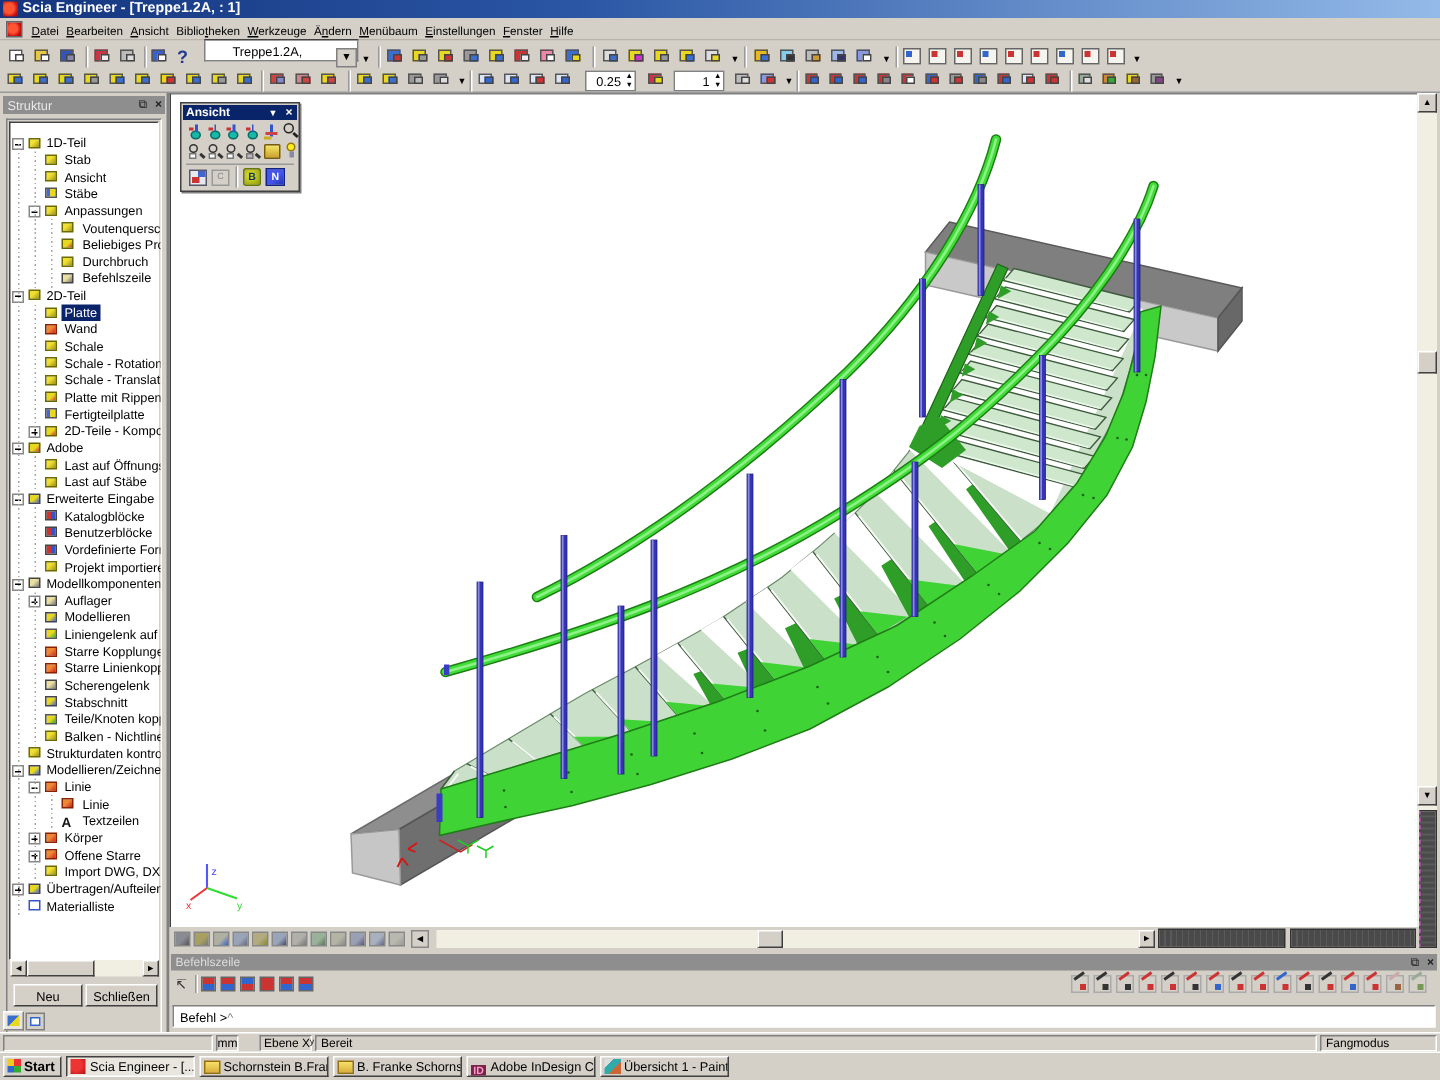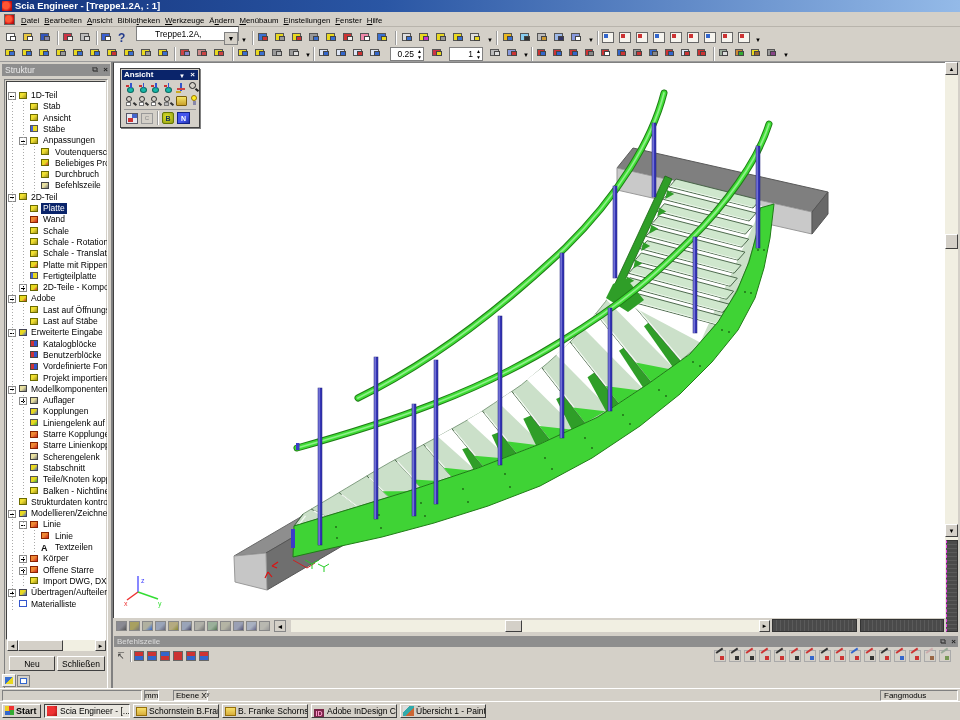--- a/index.html
+++ b/index.html
@@ -406,21 +406,21 @@
     </div>
     <div style="position:absolute;left:19px;top:385.3px;width:8px;height:7px;background:linear-gradient(135deg,#e8e0a0 45%,#777);border:1px solid #444;"></div>
     <div style="position:absolute;left:31px;top:383.8px;height:11px;color:#000;font-size:8.5px;line-height:11px;white-space:nowrap">Modellkomponenten</div>
 <div style="position:absolute;left:19px;top:397.1px;width:8px;height:8px;background:#fff;border:1px solid #888">
       <div style="position:absolute;left:1px;top:2.5px;width:4px;height:1px;background:#000"></div>
       <div style="position:absolute;left:2.5px;top:1px;width:1px;height:4px;background:#000"></div>
     </div>
     <div style="position:absolute;left:30px;top:396.6px;width:8px;height:7px;background:linear-gradient(135deg,#e8e0a0 45%,#777);border:1px solid #444;"></div>
     <div style="position:absolute;left:43px;top:395.1px;height:11px;color:#000;font-size:8.5px;line-height:11px;white-space:nowrap">Auflager</div>
 <div style="position:absolute;left:30px;top:407.9px;width:8px;height:7px;background:linear-gradient(135deg,#e8d820 50%,#4466cc);border:1px solid #445;"></div>
-    <div style="position:absolute;left:43px;top:406.4px;height:11px;color:#000;font-size:8.5px;line-height:11px;white-space:nowrap">Kopplungen</div>
+    <div style="position:absolute;left:43px;top:406.4px;height:11px;color:#000;font-size:8.5px;line-height:11px;white-space:nowrap">Modellieren</div>
 <div style="position:absolute;left:30px;top:419.2px;width:8px;height:7px;background:linear-gradient(135deg,#e8d820 50%,#33aa33);border:1px solid #555;"></div>
     <div style="position:absolute;left:43px;top:417.7px;height:11px;color:#000;font-size:8.5px;line-height:11px;white-space:nowrap">Liniengelenk auf 2D-</div>
 <div style="position:absolute;left:30px;top:430.5px;width:8px;height:7px;background:linear-gradient(135deg,#ee8833 45%,#cc2222);border:1px solid #882200;"></div>
     <div style="position:absolute;left:43px;top:429.0px;height:11px;color:#000;font-size:8.5px;line-height:11px;white-space:nowrap">Starre Kopplungen</div>
 <div style="position:absolute;left:30px;top:441.8px;width:8px;height:7px;background:linear-gradient(135deg,#ee8833 45%,#cc2222);border:1px solid #882200;"></div>
     <div style="position:absolute;left:43px;top:440.3px;height:11px;color:#000;font-size:8.5px;line-height:11px;white-space:nowrap">Starre Linienkopplun</div>
 <div style="position:absolute;left:30px;top:453.1px;width:8px;height:7px;background:linear-gradient(135deg,#e8e0a0 45%,#777);border:1px solid #444;"></div>
     <div style="position:absolute;left:43px;top:451.6px;height:11px;color:#000;font-size:8.5px;line-height:11px;white-space:nowrap">Scherengelenk</div>
 <div style="position:absolute;left:30px;top:464.4px;width:8px;height:7px;background:linear-gradient(135deg,#e8d820 50%,#4466cc);border:1px solid #445;"></div>
     <div style="position:absolute;left:43px;top:462.9px;height:11px;color:#000;font-size:8.5px;line-height:11px;white-space:nowrap">Stabschnitt</div>
@@ -827,26 +827,28 @@
         <div style="position:absolute;left:210px;top:1px;width:12px;height:12px;border:1px solid #aaa;background:#d4d0c8">
           <div style="position:absolute;left:1px;top:1px;width:8px;height:1.5px;background:#caa;transform:rotate(-35deg);transform-origin:left">​</div>
           <div style="position:absolute;right:1px;bottom:1px;width:4px;height:4px;background:#964"></div>
         </div>
         <div style="position:absolute;left:225px;top:1px;width:12px;height:12px;border:1px solid #aaa;background:#d4d0c8">
           <div style="position:absolute;left:1px;top:1px;width:8px;height:1.5px;background:#9a9;transform:rotate(-35deg);transform-origin:left">​</div>
           <div style="position:absolute;right:1px;bottom:1px;width:4px;height:4px;background:#795"></div>
         </div>
       </div>
   </div>
+  <div style="position:absolute;left:2px;top:36px;width:842px;height:15px;background:#fff;border:1px solid #808080;border-bottom-color:#fff;border-right-color:#fff;font-size:8.5px;line-height:14px;padding-left:4px;color:#000">Befehl &gt;<span style="color:#888">^</span></div>
 </div>
 
 <div style="position:absolute;left:0;top:688px;width:960px;height:13px;background:#d4d0c8;border-top:1px solid #fff">
   <div class="sunken" style="position:absolute;left:2px;top:1px;width:140px;height:11px"></div>
   <div class="sunken" style="position:absolute;left:144px;top:1px;width:15px;height:11px;font-size:8px;line-height:10px;text-align:left">mm</div>
   <div class="sunken" style="position:absolute;left:173px;top:1px;width:35px;height:11px;font-size:8px;line-height:10px;padding-left:2px;white-space:nowrap">Ebene Xʸ</div>
+  <div class="sunken" style="position:absolute;left:210px;top:1px;width:668px;height:11px;font-size:8px;line-height:10px;padding-left:3px">Bereit</div>
   <div class="sunken" style="position:absolute;left:880px;top:1px;width:78px;height:11px;font-size:8px;line-height:10px;padding-left:3px">Fangmodus</div>
 </div>
 
 <div style="position:absolute;left:0;top:701px;width:960px;height:19px;background:#d4d0c8;border-top:1px solid #fff">
 <div style="position:absolute;left:2px;top:2px;width:39px;height:14px;background:#d4d0c8;border:1px solid #fff;border-right-color:#404040;border-bottom-color:#404040;font-size:9px;font-weight:bold;line-height:13px"><span style="display:inline-block;width:9px;height:9px;margin:0 2px 0 2px;vertical-align:-1px;background:conic-gradient(#e33 0 25%,#3a3 0 50%,#36c 0 75%,#ec2 0)"></span>Start</div>
     <div style="position:absolute;left:44px;top:2px;width:86px;height:14px;background:#e8e6df;border:1px solid #404040;border-right-color:#fff;border-bottom-color:#fff;font-size:8.5px;line-height:13px;white-space:nowrap;overflow:hidden"><span style="display:inline-block;width:11px;height:10px;vertical-align:-2px;margin:0 2px 0 2px"><span style="display:inline-block;width:10px;height:10px;background:radial-gradient(circle at 35% 40%,#e33 45%,#a11)"></span></span>Scia Engineer - [...</div>
     <div style="position:absolute;left:133px;top:2px;width:86px;height:14px;background:#d4d0c8;border:1px solid #fff;border-right-color:#404040;border-bottom-color:#404040;font-size:8.5px;line-height:13px;white-space:nowrap;overflow:hidden"><span style="display:inline-block;width:11px;height:10px;vertical-align:-2px;margin:0 2px 0 2px"><span style="display:inline-block;width:11px;height:9px;background:linear-gradient(180deg,#f7e06a,#d8ae3c);border:1px solid #97700a"></span></span>Schornstein B.Fran...</div>
     <div style="position:absolute;left:222px;top:2px;width:86px;height:14px;background:#d4d0c8;border:1px solid #fff;border-right-color:#404040;border-bottom-color:#404040;font-size:8.5px;line-height:13px;white-space:nowrap;overflow:hidden"><span style="display:inline-block;width:11px;height:10px;vertical-align:-2px;margin:0 2px 0 2px"><span style="display:inline-block;width:11px;height:9px;background:linear-gradient(180deg,#f7e06a,#d8ae3c);border:1px solid #97700a"></span></span>B. Franke Schornst...</div>
     <div style="position:absolute;left:311px;top:2px;width:86px;height:14px;background:#d4d0c8;border:1px solid #fff;border-right-color:#404040;border-bottom-color:#404040;font-size:8.5px;line-height:13px;white-space:nowrap;overflow:hidden"><span style="display:inline-block;width:11px;height:10px;vertical-align:-2px;margin:0 2px 0 2px"><span style="display:inline-block;width:10px;height:10px;background:#7a2548;color:#f3c;font-size:7px;font-weight:bold;line-height:10px;text-align:center;color:#ff99cc">ID</span></span>Adobe InDesign C...</div>
     <div style="position:absolute;left:400px;top:2px;width:86px;height:14px;background:#d4d0c8;border:1px solid #fff;border-right-color:#404040;border-bottom-color:#404040;font-size:8.5px;line-height:13px;white-space:nowrap;overflow:hidden"><span style="display:inline-block;width:11px;height:10px;vertical-align:-2px;margin:0 2px 0 2px"><span style="display:inline-block;width:11px;height:10px;background:linear-gradient(135deg,#ddd 30%,#3aa 30%,#3aa 60%,#c63 60%)"></span></span>Übersicht 1 - Paint</div>

